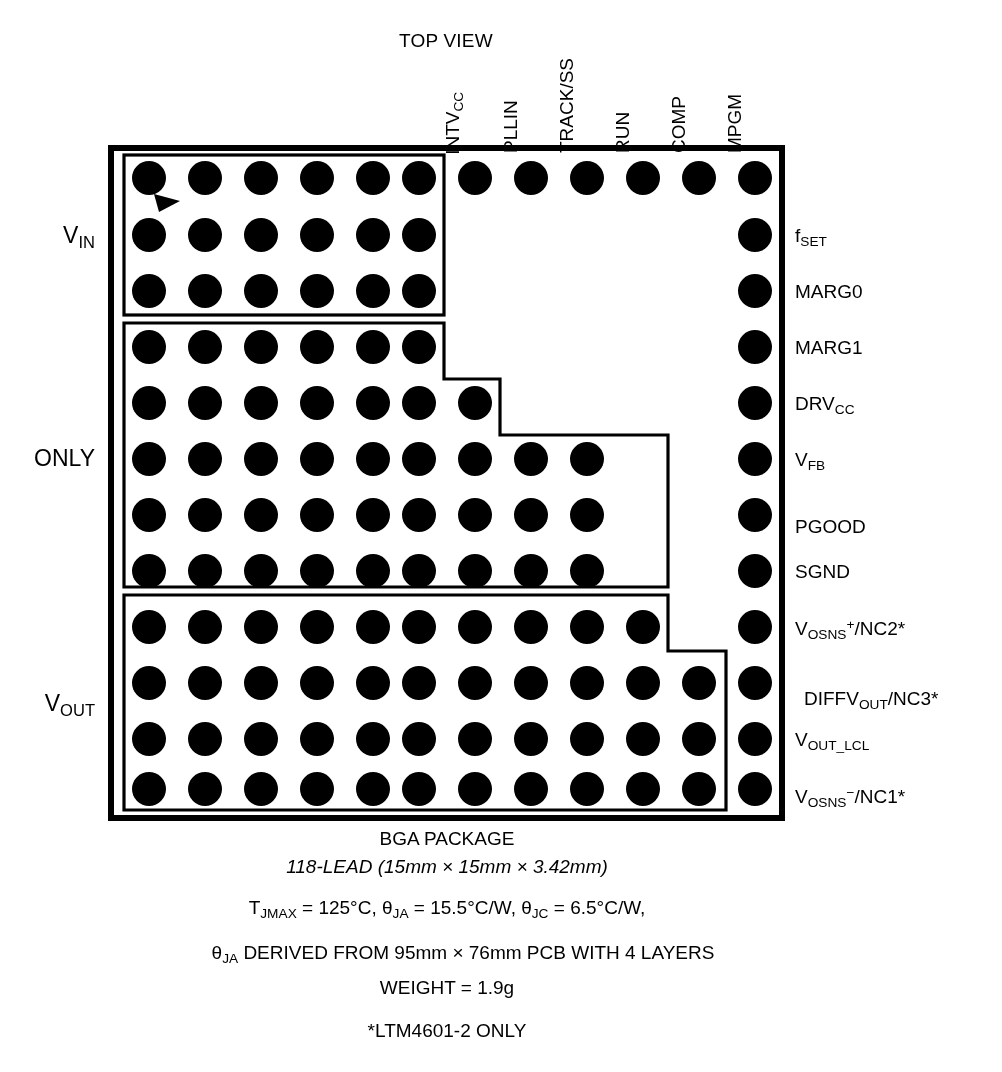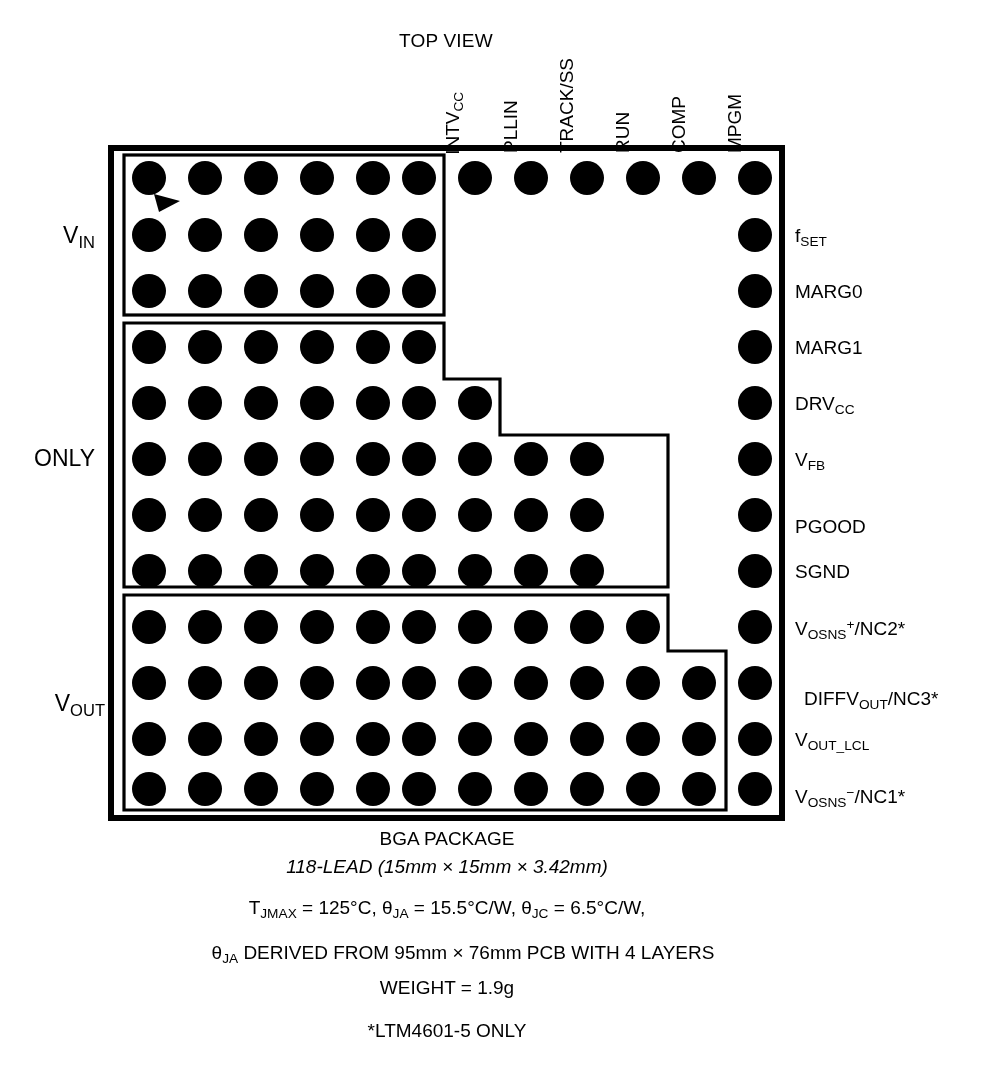--- a/index.html
+++ b/index.html
@@ -24,21 +24,21 @@
 
 <div class="abs colLabel" style="left:466px;top:131px;">INTV<sub>CC</sub></div>
 <div class="abs colLabel" style="left:522px;top:131px;">PLLIN</div>
 <div class="abs colLabel" style="left:578px;top:131px;">TRACK/SS</div>
 <div class="abs colLabel" style="left:634px;top:131px;">RUN</div>
 <div class="abs colLabel" style="left:690px;top:131px;">COMP</div>
 <div class="abs colLabel" style="left:746px;top:131px;">MPGM</div>
 
 <div class="abs leftLabel" style="left:0px;top:222px;width:95px;">V<sub>IN</sub></div>
 <div class="abs leftLabel" style="left:0px;top:445px;width:95px;">ONLY</div>
-<div class="abs leftLabel" style="left:0px;top:690px;width:95px;margin-left:10px;">V<sub>OUT</sub></div>
+<div class="abs leftLabel" style="left:0px;top:690px;width:95px;">V<sub>OUT</sub></div>
 
 <div class="abs sideLabel" style="left:795px;top:225px;">f<sub>SET</sub></div>
 <div class="abs sideLabel" style="left:795px;top:281px;">MARG0</div>
 <div class="abs sideLabel" style="left:795px;top:337px;">MARG1</div>
 <div class="abs sideLabel" style="left:795px;top:393px;">DRV<sub>CC</sub></div>
 <div class="abs sideLabel" style="left:795px;top:449px;">V<sub>FB</sub></div>
 <div class="abs sideLabel" style="left:795px;top:505px;margin-top:11px;">PGOOD</div>
 <div class="abs sideLabel" style="left:795px;top:561px;">SGND</div>
 <div class="abs sideLabel" style="left:795px;top:617px;">V<sub>OSNS</sub><sup>+</sup>/NC2*</div>
 <div class="abs sideLabel" style="left:795px;top:688px;margin-left:9px;">DIFFV<sub>OUT</sub>/NC3*</div>
@@ -224,14 +224,14 @@
 <div class="cap" style="top:897px;">
   <span class="capline">T<sub>JMAX</sub> = 125°C, θ<sub>JA</sub> = 15.5°C/W, θ<sub>JC</sub> = 6.5°C/W,</span>
 </div>
 <div class="cap" style="top:942px;padding-left:16px;">
   <span class="capline">θ<sub>JA</sub> DERIVED FROM 95mm × 76mm PCB WITH 4 LAYERS</span>
 </div>
 <div class="cap" style="top:977px;">
   <span class="capline">WEIGHT = 1.9g</span>
 </div>
 <div class="cap" style="top:1020px;">
-  <span class="capline">*LTM4601-5 ONLY</span>
+  <span class="capline">*LTM4601-2 ONLY</span>
 </div>
 
 </body></html>

